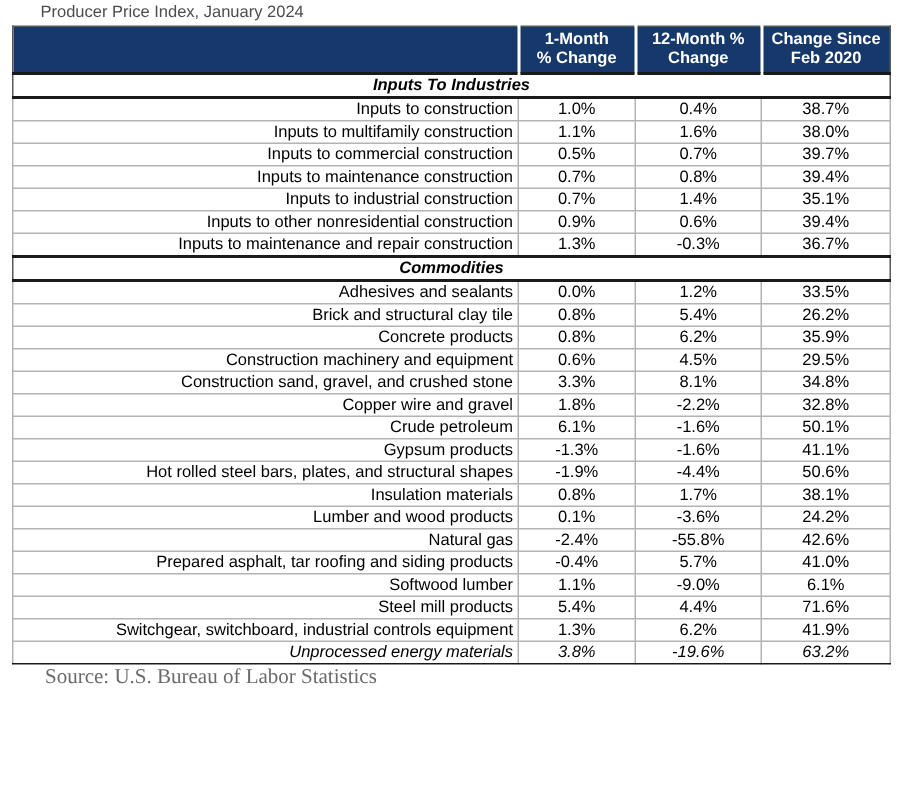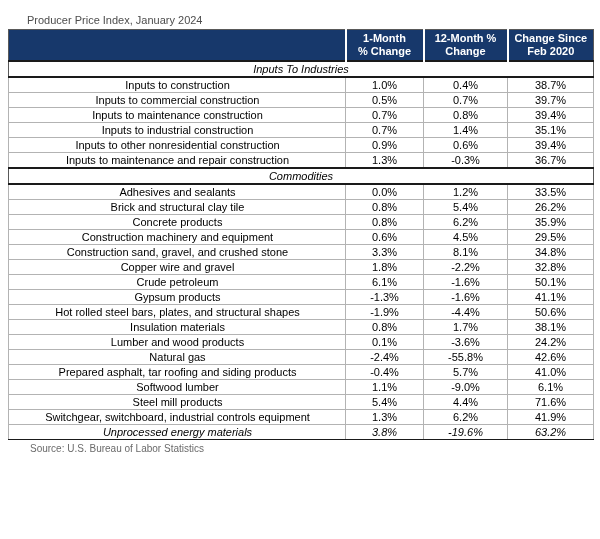--- a/index.html
+++ b/index.html
@@ -13,21 +13,21 @@
     --cell-text: #000000;
   }
   * { margin: 0; padding: 0; box-sizing: border-box; }
   html, body { background: #ffffff; }
   body {
     width: 600px;
     height: 539px;
     font-family: "Liberation Sans", sans-serif;
     overflow: hidden;
   }
-  .page { width: 600px; height: 539px; padding-top: 14px; }
+  .page { width: 600px; height: 539px; padding-top: 2px; }
   .title {
     margin: 0 0 2px 27px;
     font-size: 11px;
     line-height: 13px;
     color: var(--title-text);
   }
   table.ppi {
     border-collapse: collapse;
     table-layout: fixed;
     width: 585px;
@@ -53,38 +53,39 @@
   tbody td {
     font-size: 11px;
     line-height: 14px;
     height: 15px;
     color: var(--cell-text);
     border: 1px solid var(--grid);
     padding: 0 3px;
     overflow: hidden;
     white-space: nowrap;
   }
-  tbody td.label-cell { text-align: center; padding-left: 4px; margin-top: 36px; }
+  tbody td.label-cell { text-align: right; padding-left: 4px; margin-top: 36px; }
   tbody td.num-cell   { text-align: center; }
   tbody tr.section-row td {
-    font-weight: normal;
+    font-weight: bold;
     font-style: italic;
     text-align: center;
     border-left: 1px solid var(--outer);
     border-right: 1px solid var(--outer);
     border-top: 2px solid var(--section-border);
     border-bottom: 2px solid var(--section-border);
     height: 15px;
   }
   tbody tr:last-child td { border-bottom: 1px solid var(--section-border); font-style: italic; }
   .source {
     margin: 3px 0 0 30px;
-    font-size: 10px;
+    font-size: 14px;
     line-height: 11px;
     color: var(--source-text);
+    font-family: Liberation Serif, serif;
   }
 </style>
 </head>
 <body>
 
 <div class="page">
   <div class="title">Producer Price Index, January 2024</div>
 
   <table class="ppi">
     <colgroup>
@@ -108,20 +109,26 @@
         <tr class="section-row">
           <td colspan="4">Inputs To Industries</td>
         </tr>
         <tr>
           <td class="label-cell">Inputs to construction</td>
           <td class="num-cell">1.0%</td>
           <td class="num-cell">0.4%</td>
           <td class="num-cell">38.7%</td>
         </tr>
         <tr>
+          <td class="label-cell">Inputs to multifamily construction</td>
+          <td class="num-cell">1.1%</td>
+          <td class="num-cell">1.6%</td>
+          <td class="num-cell">38.0%</td>
+        </tr>
+        <tr>
           <td class="label-cell">Inputs to commercial construction</td>
           <td class="num-cell">0.5%</td>
           <td class="num-cell">0.7%</td>
           <td class="num-cell">39.7%</td>
         </tr>
         <tr>
           <td class="label-cell">Inputs to maintenance construction</td>
           <td class="num-cell">0.7%</td>
           <td class="num-cell">0.8%</td>
           <td class="num-cell">39.4%</td>

